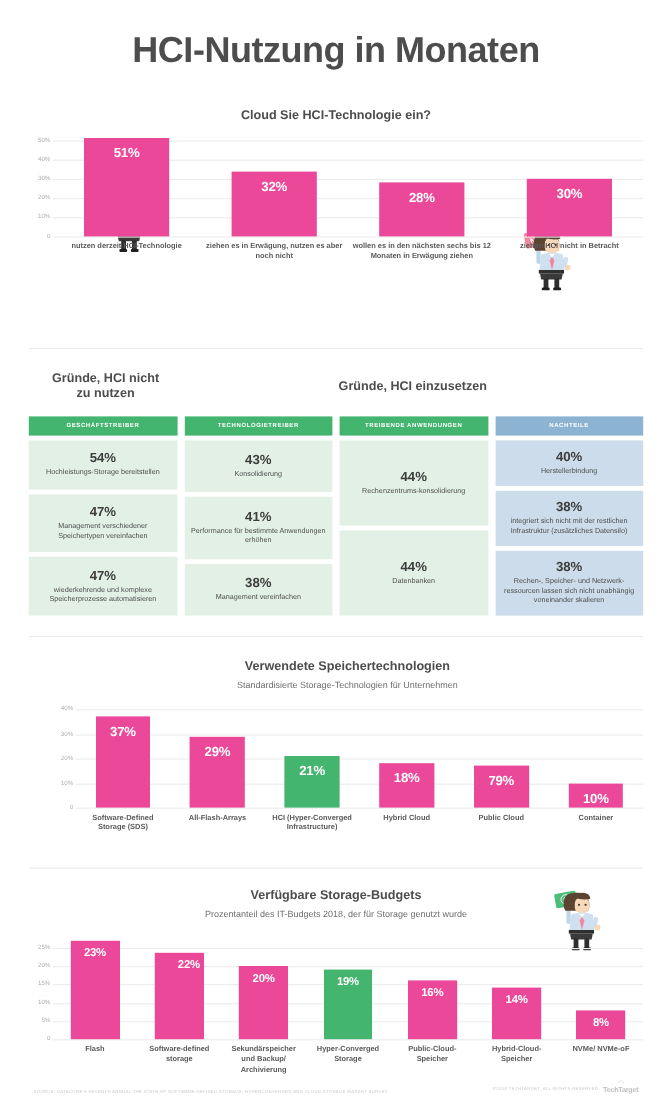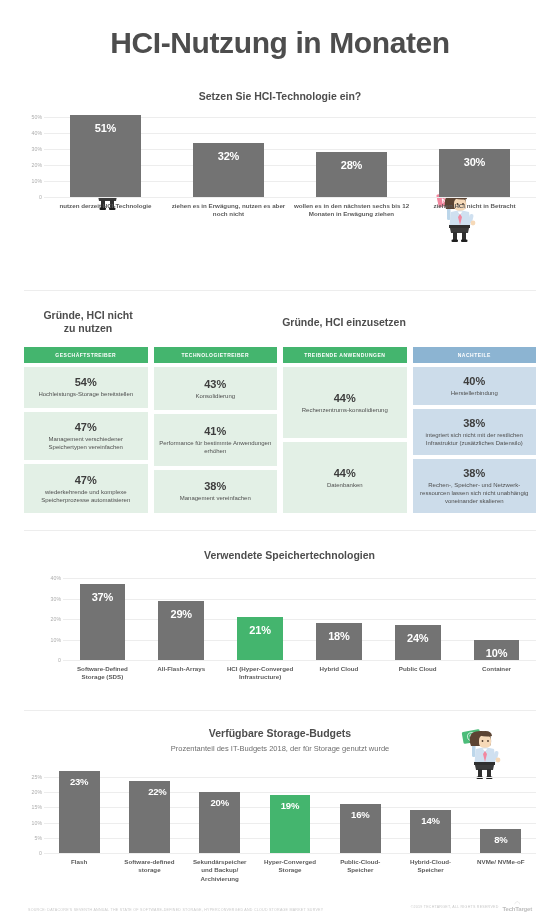--- a/index.html
+++ b/index.html
@@ -79,21 +79,21 @@
   .barcol {
     flex: 1 1 0;
     display: flex;
     flex-direction: column;
     justify-content: flex-end;
     align-items: center;
     height: 100%;
   }
   .bar {
     width: 58%;
-    background: #737373;
+    background: #ec4899;
     position: relative;
     display: flex;
     justify-content: center;
     align-items: flex-start;
   }
   .bar.green { background: #44b56e; }
   .bar .val {
     color: #ffffff;
     font-size: 11px;
     font-weight: bold;
@@ -189,21 +189,21 @@
     font-size: 6px; font-weight: bold; color: #bdbdbd; letter-spacing: -0.2px;
   }
 </style>
 </head>
 <body>
 
 <div class="page-title">HCI-Nutzung in Monaten</div>
 
 <div class="section" style="height:180px;">
 
-  <div class="sec-title" style="padding-top:24px;">Setzen Sie HCI-Technologie ein?</div>
+  <div class="sec-title" style="padding-top:24px;">Cloud Sie HCI-Technologie ein?</div>
 
   <div class="char" style="left:78px; top:88px; width:50px; height:56px;">
     <svg viewBox="0 0 50 56">
 
       <g transform="rotate(-12 20 16)">
         <rect x="8" y="6" width="20" height="14" rx="1.5" fill="#4cbd7a"></rect>
         <text x="18" y="16" font-family="Liberation Sans, sans-serif" font-size="7" font-weight="bold" fill="#ffffff" text-anchor="middle">YES</text>
       </g>
 
       <rect x="17" y="20" width="3.5" height="14" rx="1.6" fill="#bcd6ea"></rect>
@@ -375,20 +375,21 @@
           <div class="txt">Rechen-, Speicher- und Netzwerk-ressourcen lassen sich nicht unabhängig voneinander skalieren</div>
         </div>
       </div>
     </div>
 </div>
 
 <div class="divider" style="margin-top:17px;"></div>
 
 <div class="section" style="padding-top:18px;padding-left:19px;">
   <div class="sec-title">Verwendete Speichertechnologien</div>
+  <div class="sec-sub">Standardisierte Storage-Technologien für Unternehmen</div>
 
   <div class="chart" style="margin-top:10px;">
     <div class="plot" id="plot-tech" style="height:88px;">
         <div class="gridline" style="top: 88px;"></div>
         <div class="ytick" style="top: 88px;">0</div>
         <div class="gridline" style="top: 67.5349px;"></div>
         <div class="ytick" style="top: 67.5349px;">10%</div>
         <div class="gridline" style="top: 47.0698px;"></div>
         <div class="ytick" style="top: 47.0698px;">20%</div>
         <div class="gridline" style="top: 26.6047px;"></div>
@@ -411,21 +412,21 @@
               <span class="val">21%</span>
             </div>
           </div>
           <div class="barcol">
             <div class="bar" style="height: 36.8372px;">
               <span class="val">18%</span>
             </div>
           </div>
           <div class="barcol">
             <div class="bar" style="height: 34.7907px;">
-              <span class="val">24%</span>
+              <span class="val">79%</span>
             </div>
           </div>
           <div class="barcol">
             <div class="bar" style="height: 20.4651px;">
               <span class="val">10%</span>
             </div>
           </div>
         </div>
       </div>
     <div class="xlabels" id="xlab-tech" style="margin-top:5px;">

